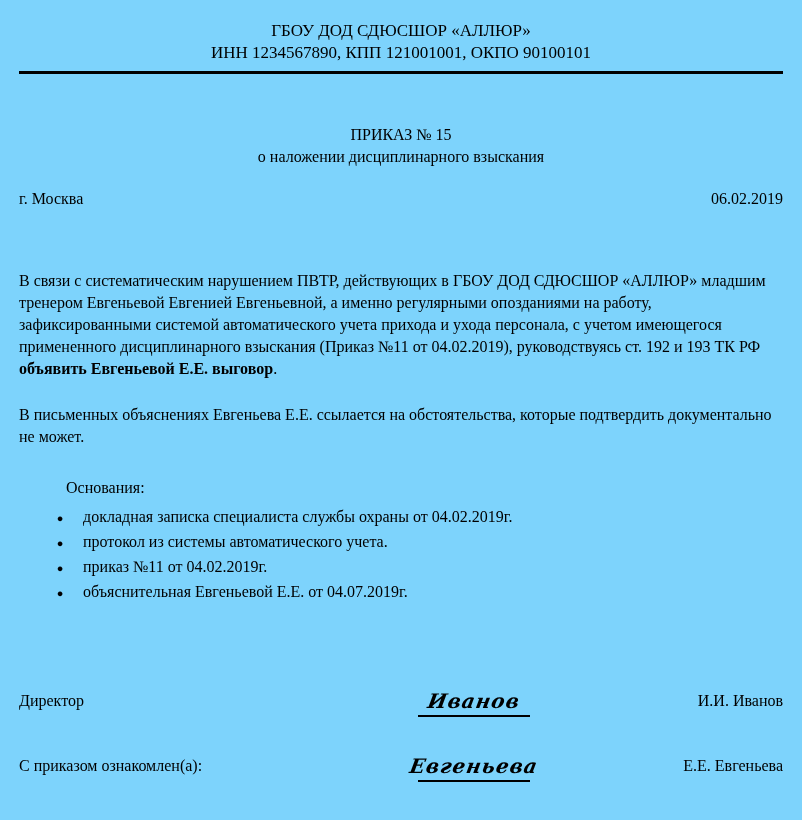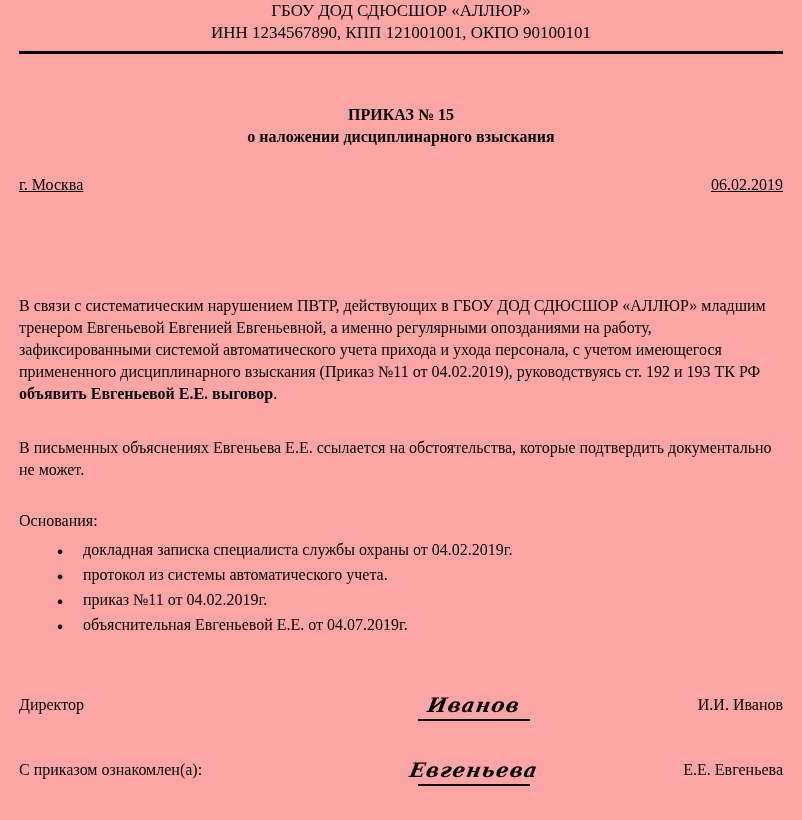--- a/index.html
+++ b/index.html
@@ -2,48 +2,47 @@
 <html lang="ru"><head>
 <meta charset="utf-8">
 <style>
   * { margin: 0; padding: 0; box-sizing: border-box; }
   html, body { background: #ffffff; }
   .page {
     position: relative;
     width: 802px;
     height: 820px;
     margin: 0 auto;
-    background: #fca5a5;
+    background: #7dd3fc;
     color: #000000;
     font-family: "Liberation Serif", "DejaVu Serif", serif;
     font-size: 16px;
     line-height: 22px;
-    padding: 0 19px 14px 19px;
+    padding: 20px 19px 14px 19px;
     overflow: hidden;
   }
   .letterhead { text-align: center; font-size: 17px; line-height: 22px; }
   .letterhead .bold { font-weight: normal; }
   .rule {
     margin-top: 7px;
     height: 2px;
     border-top: 1px solid #000000;
     border-bottom: 2px solid #000000;
   }
-  .title-block { margin-top: 50px; text-align: center; font-weight: bold; }
+  .title-block { margin-top: 50px; text-align: center; }
   .meta-row {
-    margin-top: 26px;
+    margin-top: 20px;
     display: flex;
     justify-content: space-between;
     align-items: baseline;
-    text-decoration: underline;
   }
-  .para1 { margin-top: 99px; }
+  .para1 { margin-top: 60px; }
   .para1 .bold { font-weight: bold; }
-  .para2 { margin-top: 32px; }
-  .basis-heading { margin-top: 29px; }
+  .para2 { margin-top: 24px; }
+  .basis-heading { margin-top: 29px; margin-left: 47px; }
   ul.basis-list {
     margin-top: 6px;
     list-style: none;
     padding-left: 32px;
   }
   ul.basis-list li {
     display: flex;
     align-items: baseline;
     line-height: 24px;
   }
@@ -52,21 +51,21 @@
     width: 18px;
     margin-right: 14px;
     text-align: center;
     font-size: 11px;
     flex: 0 0 18px;
   }
   .sig-row {
     display: flex;
     align-items: flex-start;
   }
-  .sig-row.first { margin-top: 56px; }
+  .sig-row.first { margin-top: 85px; }
   .sig-row.second { margin-top: 38px; }
   .sig-label { flex: 0 0 380px; }
   .sig-middle {
     flex: 0 0 150px;
     text-align: center;
   }
   .sig-script {
     font-family: "DejaVu Serif", serif;
     font-style: italic;
     font-weight: bold;

